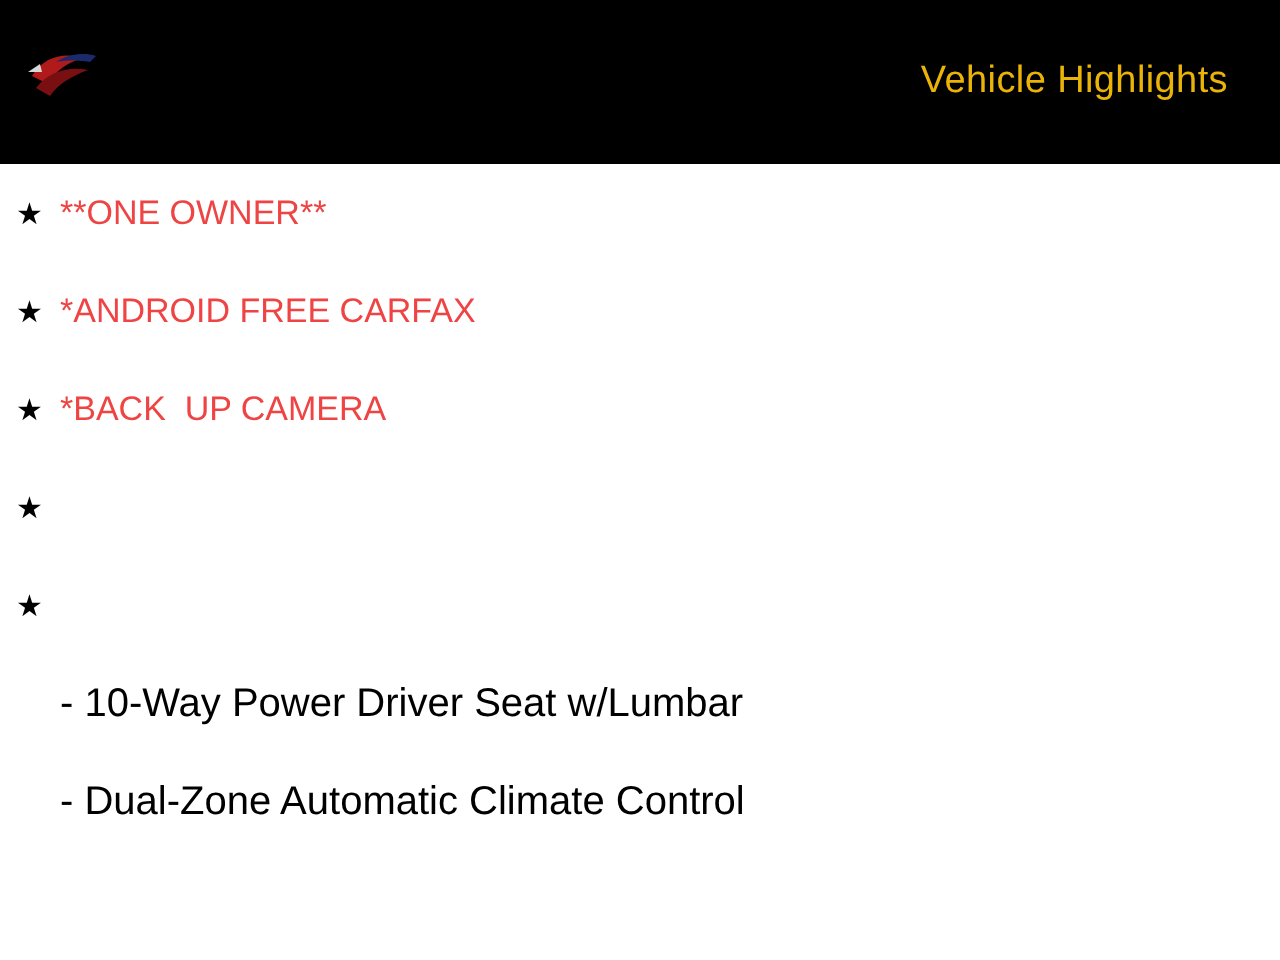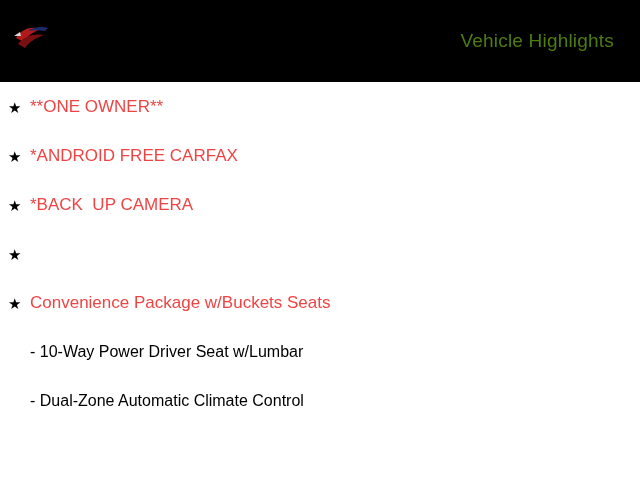--- a/index.html
+++ b/index.html
@@ -25,21 +25,21 @@
     width: 640px;
     height: 82px;
     background: #000000;
     display: flex;
     align-items: center;
     justify-content: flex-end;
     box-sizing: border-box;
     padding-right: 26px;
   }
   .header-title {
-    color: #4d7c0f;
+    color: #eab308;
     font-size: 19px;
     font-family: "Liberation Sans", sans-serif;
     letter-spacing: 0.2px;
     white-space: nowrap;
   }
   .logo {
     position: absolute;
     left: 12px;
     top: 22px;
     width: 54px;
@@ -73,21 +73,21 @@
     font-family: "Liberation Sans", sans-serif;
   }
   .sub-row {
     display: flex;
     align-items: flex-start;
     padding: 0 0 0 30px;
     height: 49px;
   }
   .sub-text {
     color: #000000;
-    font-size: 16px;
+    font-size: 20px;
     line-height: 22px;
     white-space: pre;
     font-family: "Liberation Sans", sans-serif;
   }
 </style>
 </head>
 <body>
 
 <div class="page">
 
@@ -117,21 +117,20 @@
       <span class="bullet">★</span>
       <span class="hl-text">*BACK  UP CAMERA</span>
     </div>
 
     <div class="hl-row">
       <span class="bullet">★</span>
     </div>
 
     <div class="hl-row">
       <span class="bullet">★</span>
-      <span class="hl-text">Convenience Package w/Buckets Seats</span>
     </div>
 
     <div class="sub-row">
       <span class="sub-text">- 10-Way Power Driver Seat w/Lumbar</span>
     </div>
 
 
     <div class="sub-row">
       <span class="sub-text">- Dual-Zone Automatic Climate Control</span>
     </div>

